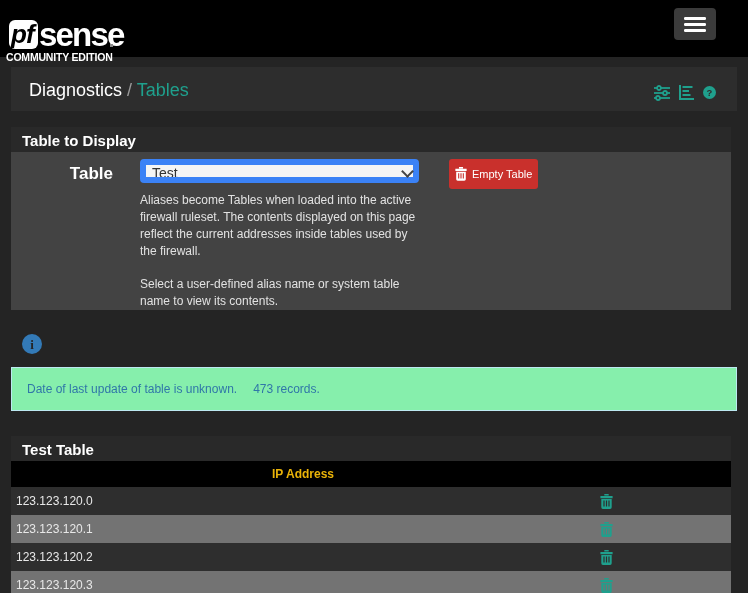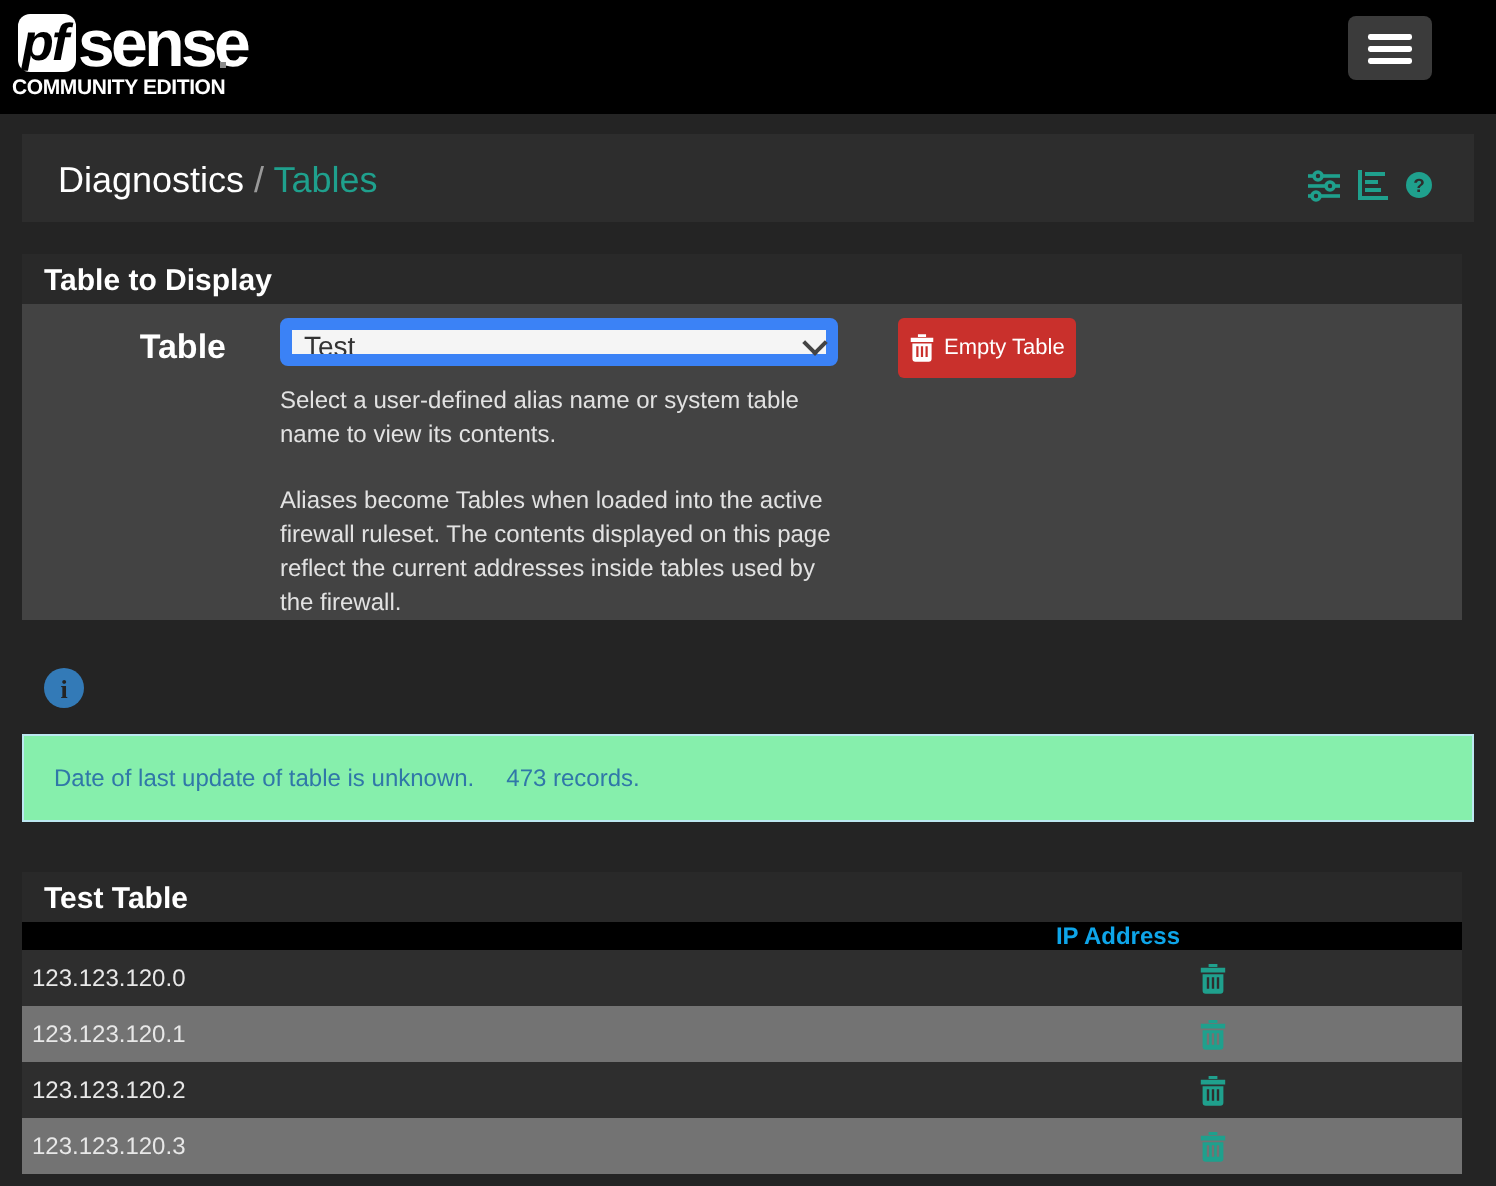--- a/index.html
+++ b/index.html
@@ -1,21 +1,21 @@
 <!DOCTYPE html>
 <html><head>
 <meta charset="utf-8">
 <style>
 * { margin:0; padding:0; box-sizing:border-box; }
 html,body { width:748px; height:593px; overflow:hidden; }
 body { background:#242424; font-family:"Liberation Sans", sans-serif; color:#fff; }
 
 
 .topbar { height:57px; background:#000; position:relative; }
-.logo { position:absolute; left:0; top:3px; width:140px; height:57px; }
+.logo { position:absolute; left:0; top:16px; width:140px; height:57px; }
 .logo-box { position:absolute; left:9px; top:4px; width:29px; height:29px; background:#fff; border-radius:6px; }
 .logo-box span { position:absolute; left:2px; top:-1px; font-style:italic; font-weight:bold; font-size:26px; color:#000; letter-spacing:-1px; }
 .logo-sense { position:absolute; left:39px; top:4px; height:29px; line-height:29px; font-weight:bold; font-size:33px; color:#fff; letter-spacing:-1.8px; }
 .logo-reg { position:absolute; left:110px; top:28px; width:3px; height:3px; background:#8a8a8a; }
 .logo-sub { position:absolute; left:6px; top:35px; font-weight:bold; font-size:10.5px; color:#fff; letter-spacing:-0.2px; }
 .burger { position:absolute; right:32px; top:8px; width:42px; height:32px; background:#3b3b3b; border-radius:4px; }
 .burger i { position:absolute; left:10px; width:22px; height:2.5px; border-radius:1.2px; background:#fff; display:block; }
 
 .container { width:726px; margin:0 auto; }
 
@@ -51,21 +51,21 @@
 
 
 .infoicon { margin:24px 0 0 11px; height:20px; }
 .infoicon svg { display:block; }
 .alert-info { margin-top:13px; background:#86efac; border:1px solid #bce8f1; height:44px;
   color:#3077a8; font-size:12px; display:flex; align-items:center; padding-left:15px; }
 .alert-info .rec { margin-left:16px; }
 
 
 table { border-collapse:collapse; width:720px; }
-.thead-dark th { background:#000; color:#0ea5e9; font-weight:bold; font-size:12px; text-align:right; padding:0 5px; height:14px; }
+.thead-dark th { background:#000; color:#eab308; font-weight:bold; font-size:12px; text-align:center; padding:0 5px; height:26px; }
 td { font-size:12px; color:#e8e8e8; padding:0 5px; height:28px; }
 .tico { display:block; }
 tr.odd { background:#2e2e2e; }
 tr.even { background:#737373; }
 td.act { width:136px; }
 </style>
 </head>
 <body>
 <div class="topbar">
   <div class="logo">
@@ -115,22 +115,22 @@
 
   <div class="panel">
     <div class="panel-heading">Table to Display</div>
     <div class="panel-body">
       <div class="formrow">
         <div class="col-label">Table</div>
         <div class="col-input">
           <div class="selwrap">
             <select class="form-control"><option>Test</option></select>
           </div>
+          <div class="help">Aliases become Tables when loaded into the active firewall ruleset. The contents displayed on this page reflect the current addresses inside tables used by the firewall.</div>
           <div class="help">Select a user-defined alias name or system table name to view its contents.</div>
-          <div class="help">Aliases become Tables when loaded into the active firewall ruleset. The contents displayed on this page reflect the current addresses inside tables used by the firewall.</div>
         </div>
         <div>
           <button class="btn-danger">
             <svg width="12" height="14" viewBox="0 0 13 15">
                 <path fill="#fff" fill-rule="evenodd" d="M4.3 0h4.4v1.5H4.3z M0.4 1.9h12.2v2.3H0.4z M1.3 5.1h10.4v8.2a1.6 1.6 0 0 1-1.6 1.6H2.9a1.6 1.6 0 0 1-1.6-1.6z M3.4 6.6v5.8h1.2V6.6z M5.9 6.6v5.8h1.2V6.6z M8.4 6.6v5.8h1.2V6.6z"></path>
               </svg>
             Empty Table
           </button>
         </div>
       </div>

